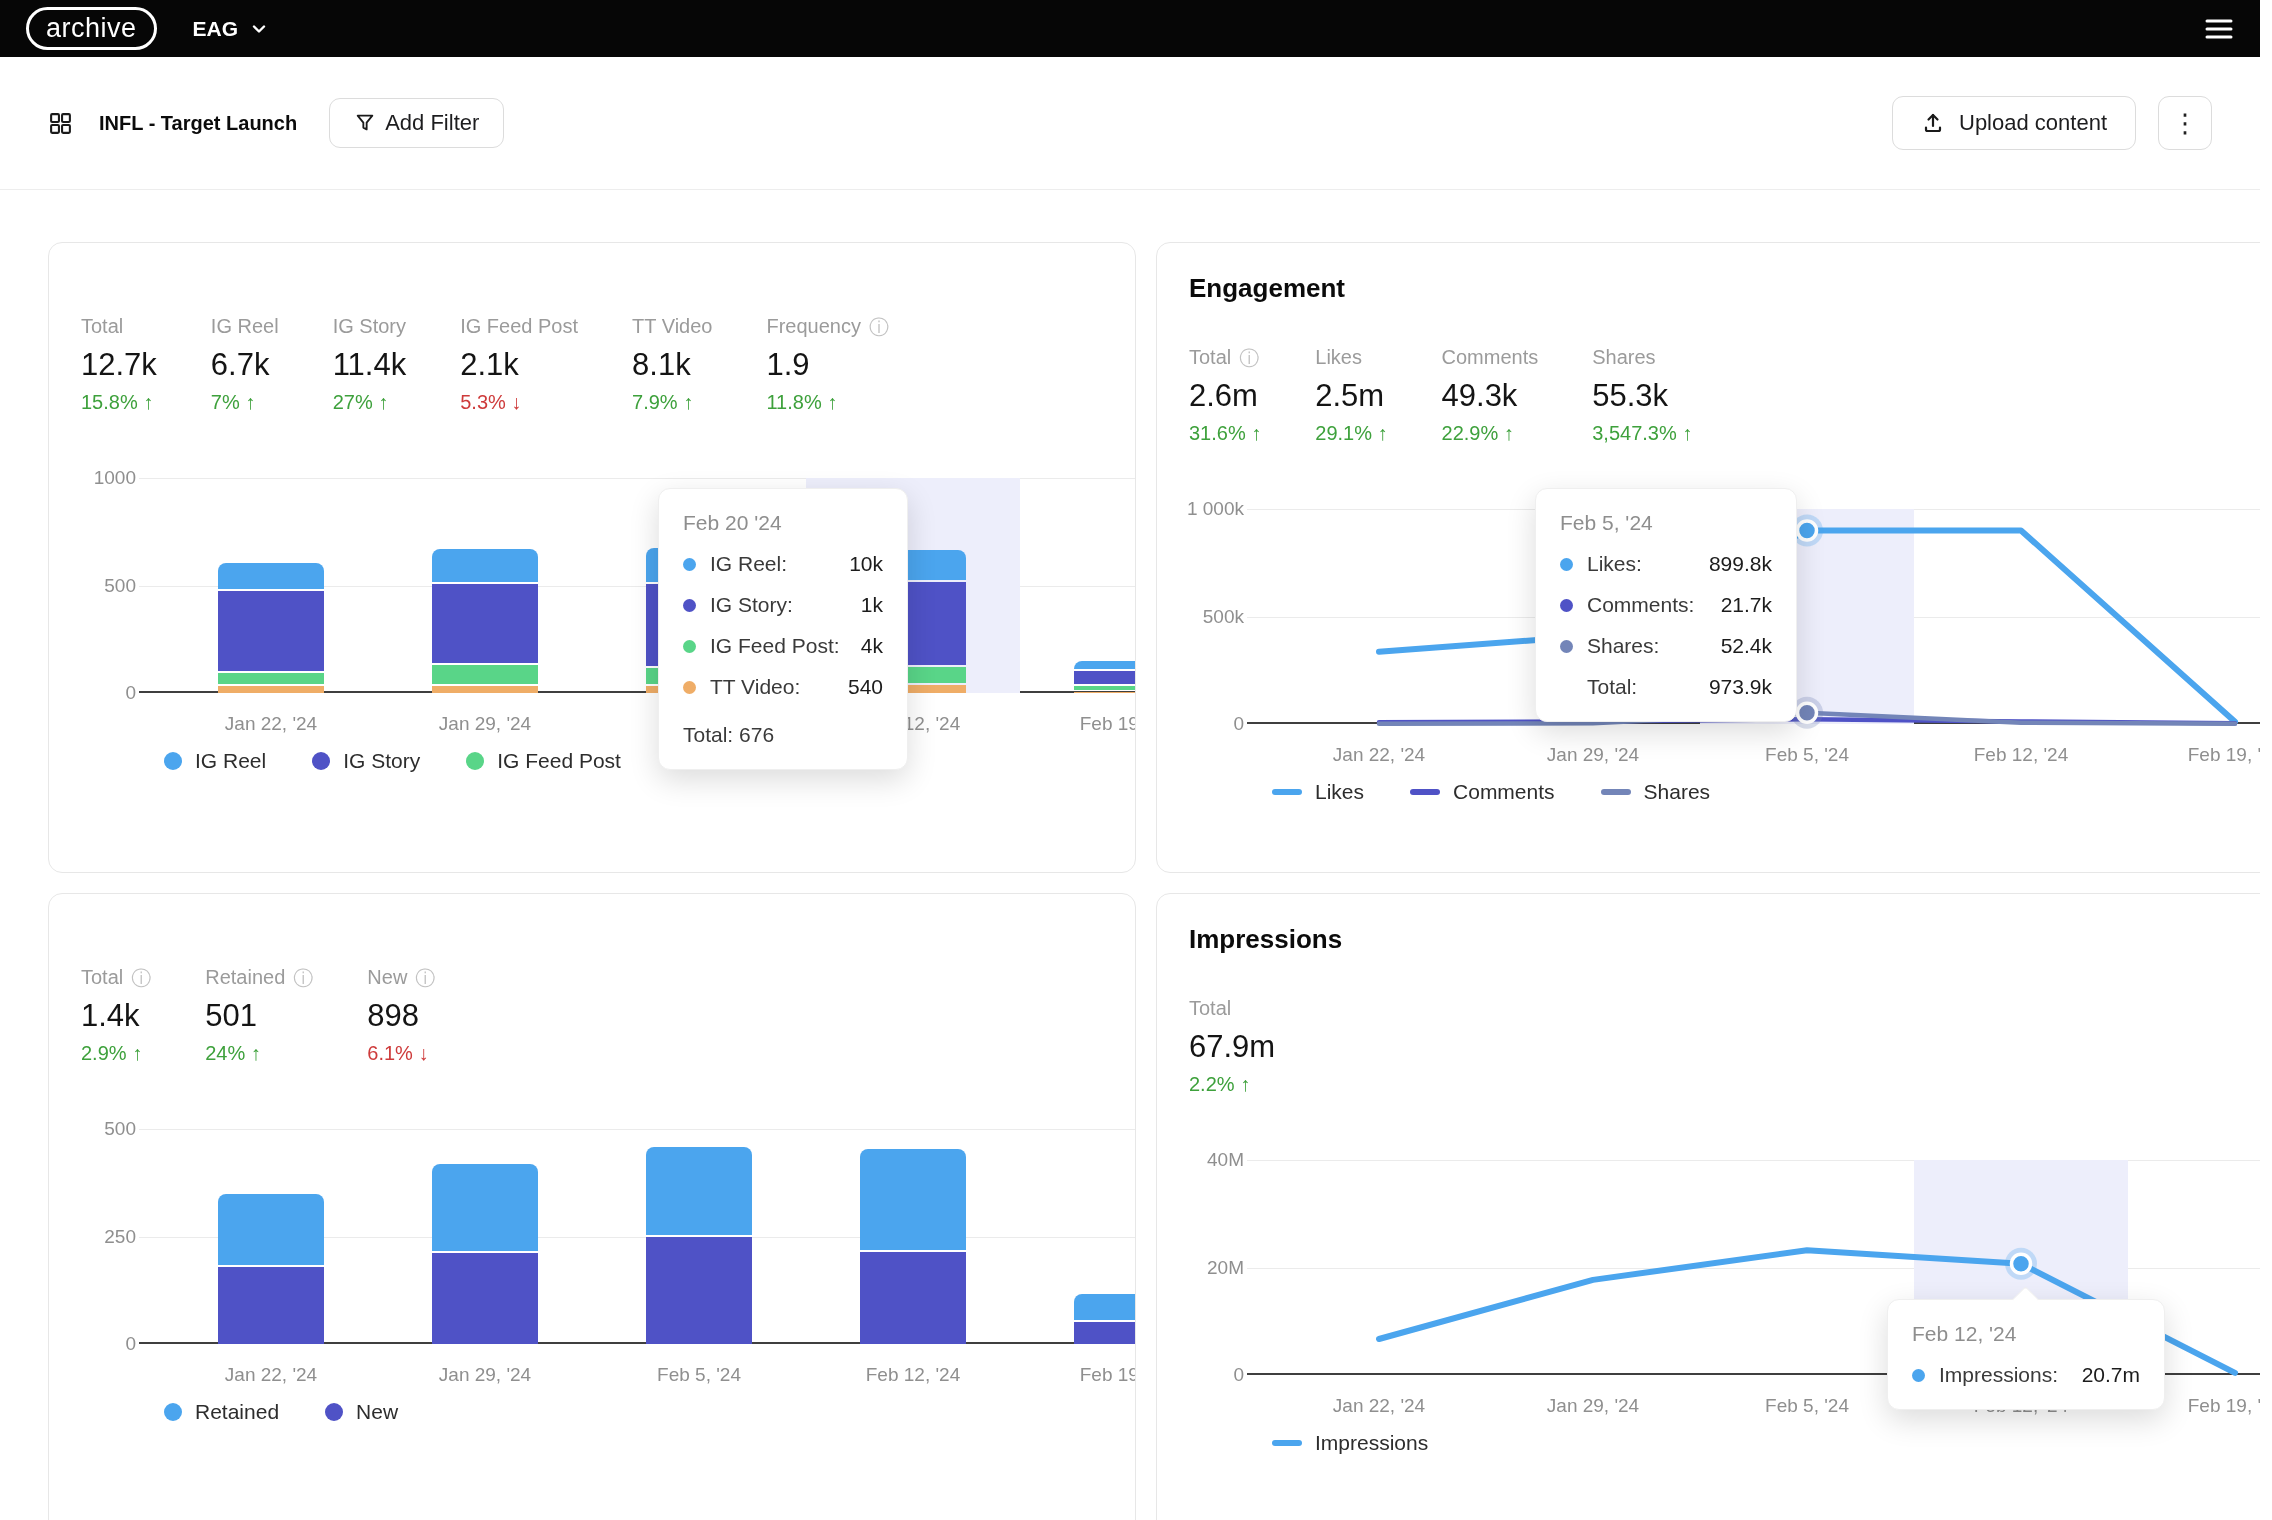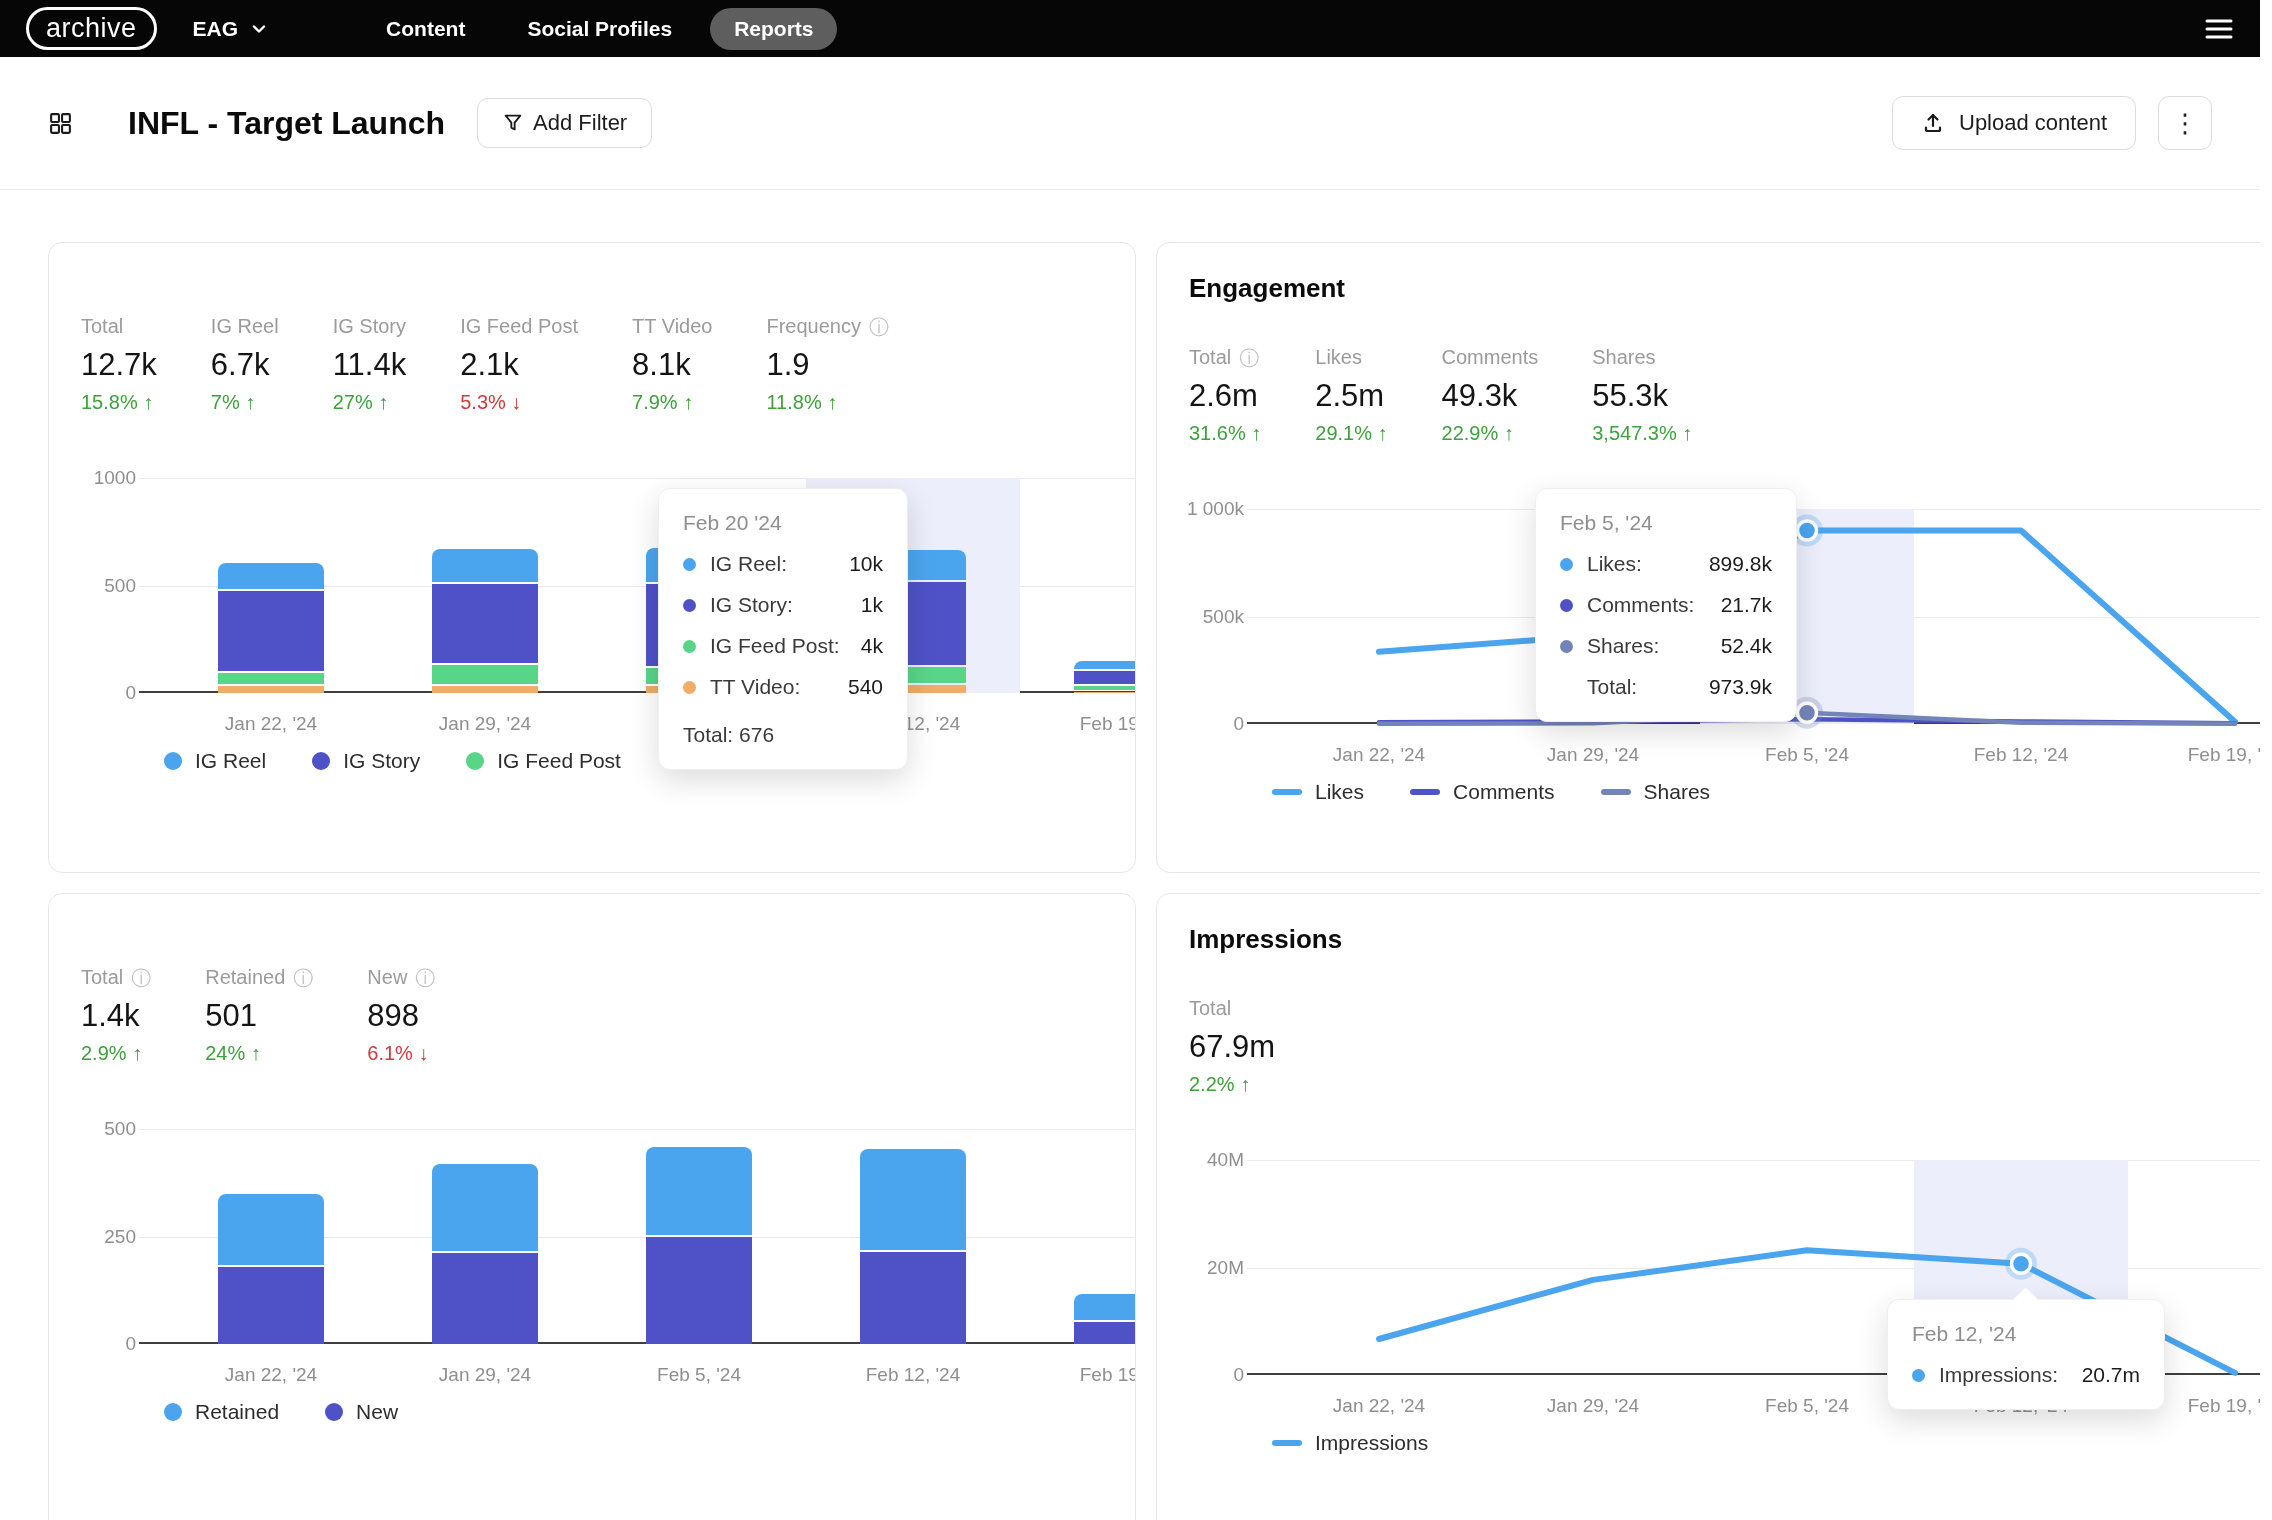--- a/index.html
+++ b/index.html
@@ -15,21 +15,21 @@
                font-size:21px; font-weight:700; cursor:pointer; }
   .nav-items { display:flex; align-items:center; margin-left:92px; gap:14px; }
   .nav-item { color:#fff; font-size:21px; font-weight:600; padding:9px 24px; border-radius:999px; cursor:pointer; white-space:nowrap; }
   .nav-item.active { background:#5e5e5e; }
   .nav-spacer { flex:1; }
   .hamburger { cursor:pointer; display:flex; align-items:center; }
 
   
   .page-head { display:flex; align-items:center; height:133px; padding:0 48px; border-bottom:1px solid #ededed; }
   .grid-ic { display:flex; margin-right:26px; }
-  .page-title { font-size:32px; font-weight:700; color:#0b0b0b;margin-left:29px; }
+  .page-title { font-size:20px; font-weight:700; color:#0b0b0b; }
   .btn { display:inline-flex; align-items:center; gap:14px; border:1.5px solid #dcdcdc; background:#fff;
          border-radius:11px; font-size:22px; color:#1d1d1f; cursor:pointer; font-family:inherit; }
   .btn-filter { height:50px; padding:0 24px; margin-left:32px;gap:9px; }
   .head-spacer { flex:1; }
   .btn-upload { height:54px; padding:0 28px; }
   .btn-kebab { width:54px; height:54px; justify-content:center; margin-left:22px; font-size:26px; color:#222; gap:0; }
 
   
   .cards { display:grid; grid-template-columns:1088px 1150px; grid-template-rows:631px 690px;
            column-gap:20px; row-gap:20px; padding:52px 0 0 48px; }
@@ -91,25 +91,20 @@
       <span>archive</span>
     </span>
     <span class="workspace">
       <span>EAG</span>
       <span style="display:flex;">
         <svg width="22" height="22" viewBox="0 0 22 22">
             <path d="M6 8.5l5 5 5-5" stroke="#fff" stroke-width="2.4" fill="none" stroke-linecap="round" stroke-linejoin="round"></path>
           </svg>
       </span>
     </span>
-    <div class="nav-items">
-      <span class="nav-item">Content</span>
-      <span class="nav-item">Social Profiles</span>
-      <span class="nav-item active">Reports</span>
-    </div>
     <div class="nav-spacer"></div>
     <span class="hamburger">
       <svg width="30" height="24" viewBox="0 0 30 24">
           <g stroke="#fff" stroke-width="3" stroke-linecap="round">
             <line x1="3" y1="4" x2="27" y2="4"></line>
             <line x1="3" y1="12" x2="27" y2="12"></line>
             <line x1="3" y1="20" x2="27" y2="20"></line>
           </g>
         </svg>
     </span>

